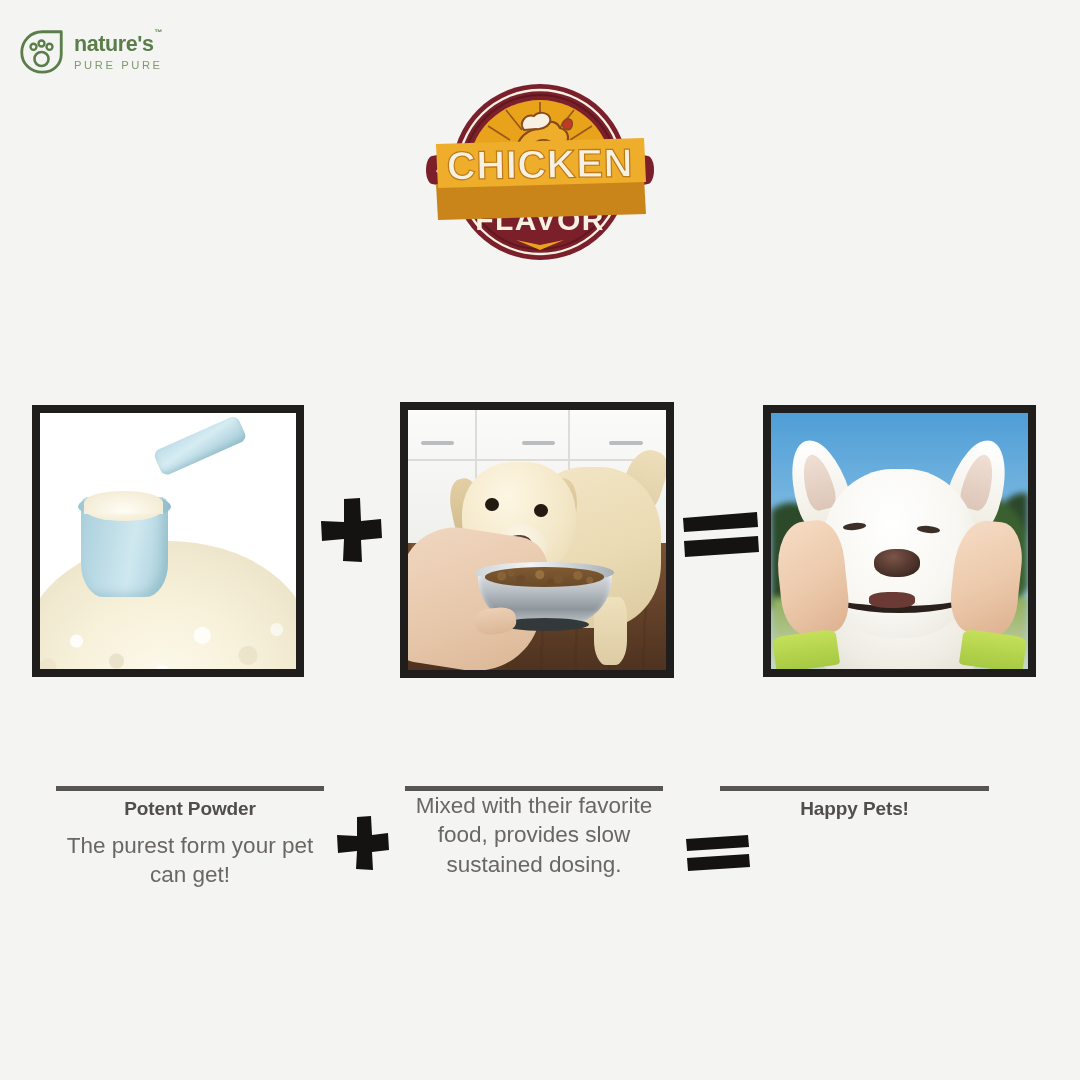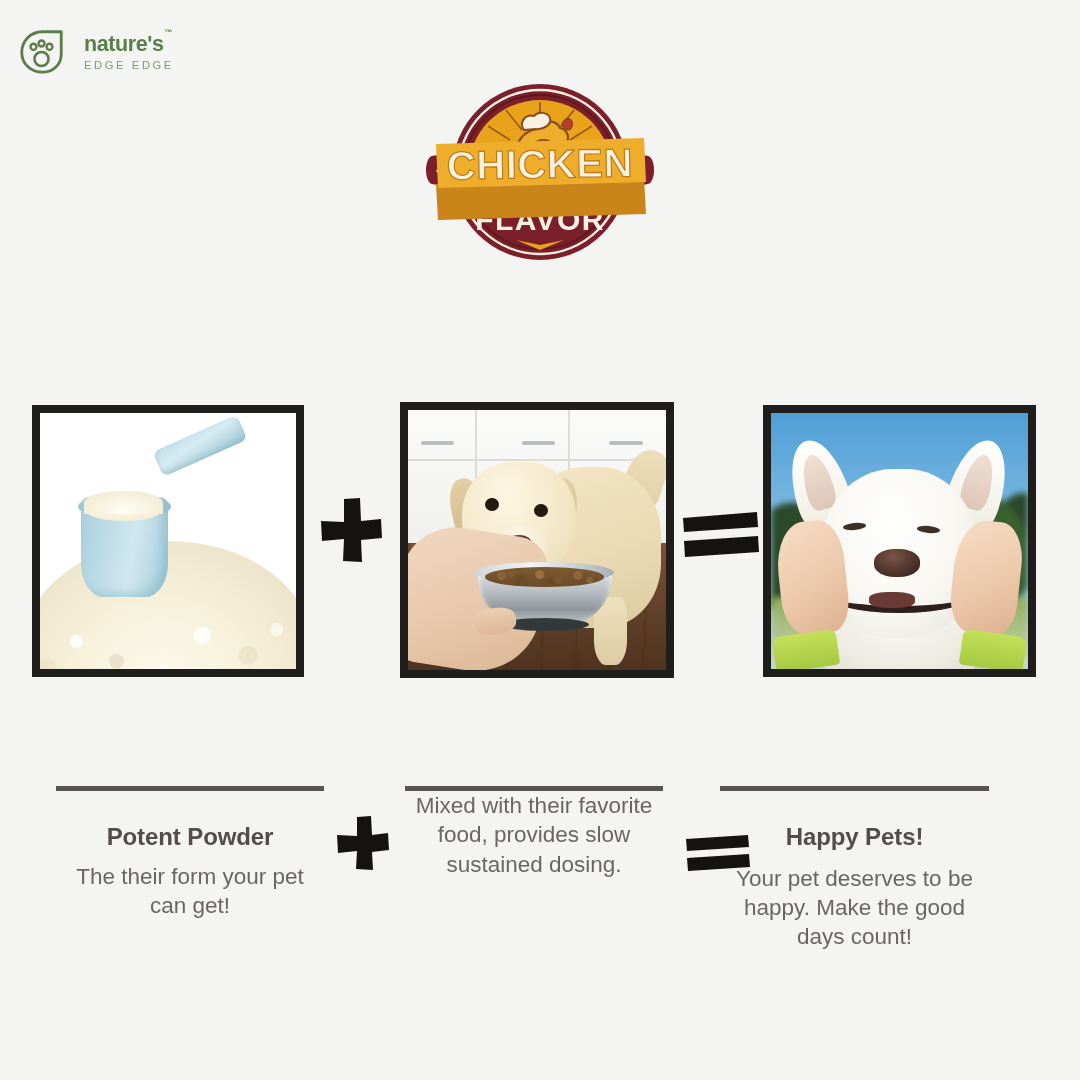--- a/index.html
+++ b/index.html
@@ -5,21 +5,21 @@
   * { margin:0; padding:0; box-sizing:border-box; }
   html,body{
     width:1080px; height:1080px;
     background:#f4f4f2;
     font-family:"Liberation Sans", sans-serif;
     overflow:hidden;
   }
   .page{ position:relative; width:1080px; height:1080px; background:#f4f4f2; }
 
   
-  .brand{ position:absolute; left:18px; top:28px; display:flex; align-items:center; gap:19px; }
+  .brand{ position:absolute; left:18px; top:28px; display:flex; align-items:center; gap:9px; }
   .brand-mark{ width:47px; height:47px; flex:0 0 auto; }
   .brand-words{ display:flex; flex-direction:column; line-height:1; padding-top:2px; }
   .brand-name{ font-size:21.5px; font-weight:bold; color:#5a7d4a; letter-spacing:-0.4px; position:relative; display:inline-block; }
   .brand-tm{ font-size:8px; font-weight:bold; color:#5a7d4a; vertical-align:super; position:relative; top:-8px; left:1px; }
   .brand-sub{ font-size:11.2px; color:#7d9b6c; letter-spacing:2.6px; margin-top:4px; font-weight:normal; }
 
   
   .badge{ position:absolute; left:418px; top:78px; width:244px; height:190px; }
   .badge svg{ width:100%; height:100%; display:block; }
 
@@ -258,22 +258,22 @@
   .op svg{ width:100%; height:100%; display:block; }
 
   
   .cols{ position:absolute; left:0; top:786px; width:1080px; }
   .col{ position:absolute; text-align:center; }
   #col-1{ left:56px; top:0; width:268px; }
   #col-2{ left:405px; top:0; width:258px; }
   #col-3{ left:720px; top:0; width:269px; }
   .rule{ height:5px; background:#575452; width:100%; }
   .col-title{
-    font-size:24px; font-weight:bold; color:#514d4a;
-    line-height:1.16; margin-top:32px; letter-spacing:-0.1px;
+    font-size:19px; font-weight:bold; color:#514d4a;
+    line-height:1.16; margin-top:7px; letter-spacing:-0.1px;
   }
   .col-body{
     font-size:22.5px; color:#6a6763; line-height:1.3; margin-top:11px;
   }
   #col-2 .col-body{ margin-top:0; }
   #col-3 .col-body{ margin-top:13px; }
 </style>
 </head>
 <body>
 
@@ -284,21 +284,21 @@
       <svg viewBox="0 0 100 100" aria-hidden="true">
         <path d="M92 8 L92 56 C92 79 74 94 52 94 C27 94 8 76 8 52 C8 27 27 8 52 8 Z" fill="none" stroke="#5a7d4a" stroke-width="6" stroke-linejoin="round"></path>
         <circle cx="33" cy="40" r="6.4" fill="none" stroke="#5a7d4a" stroke-width="5"></circle>
         <circle cx="50" cy="33" r="6.4" fill="none" stroke="#5a7d4a" stroke-width="5"></circle>
         <circle cx="67" cy="40" r="6.4" fill="none" stroke="#5a7d4a" stroke-width="5"></circle>
         <circle cx="50" cy="66" r="15" fill="none" stroke="#5a7d4a" stroke-width="5.5"></circle>
       </svg>
     </span>
     <span class="brand-words">
       <span class="brand-name"><span>nature's</span><span class="brand-tm">™</span></span>
-      <span class="brand-sub">EDGE EDGE</span>
+      <span class="brand-sub">PURE PURE</span>
     </span>
   </div>
 
   <div class="badge">
     <svg viewBox="0 0 244 190" aria-hidden="true">
 
       <path d="M14 78 L46 72 L46 112 L14 106 C6 104 6 80 14 78 Z" fill="#7b1f2b"></path>
       <path d="M230 78 L198 72 L198 112 L230 106 C238 104 238 80 230 78 Z" fill="#7b1f2b"></path>
       <path d="M26 86 L20 93 L26 100" fill="none" stroke="#f7f1e4" stroke-width="3" stroke-linecap="round"></path>
       <path d="M218 86 L224 93 L218 100" fill="none" stroke="#f7f1e4" stroke-width="3" stroke-linecap="round"></path>
@@ -423,32 +423,31 @@
       <path d="M3 8 L77 2 L78 17 L4 22 Z" fill="#151311"></path>
       <path d="M4 31 L78 26 L79 42 L5 47 Z" fill="#151311"></path>
     </svg>
   </div>
 
   <div class="cols">
 
     <div class="col" id="col-1">
       <div class="rule"></div>
       <div class="col-title">Potent Powder</div>
-      <div class="col-body">The their form your pet can get!</div>
+      <div class="col-body">The purest form your pet can get!</div>
     </div>
 
     <div class="col" id="col-2">
       <div class="rule"></div>
       <div class="col-body">Mixed with their favorite food, provides slow sustained dosing.</div>
     </div>
 
     <div class="col" id="col-3">
       <div class="rule"></div>
       <div class="col-title">Happy Pets!</div>
-      <div class="col-body">Your pet deserves to be happy. Make the good days count!</div>
     </div>
   </div>
 
   <div class="op" id="op-plus-text">
     <svg viewBox="0 0 54 56" aria-hidden="true">
       <path d="M21 2 L35 1 L36 20 L52 18 L53 35 L36 37 L37 55 L20 54 L21 36 L2 38 L1 20 L21 21 Z" fill="#151311"></path>
     </svg>
   </div>
   <div class="op" id="op-eq-text">
     <svg viewBox="0 0 66 40" aria-hidden="true">

